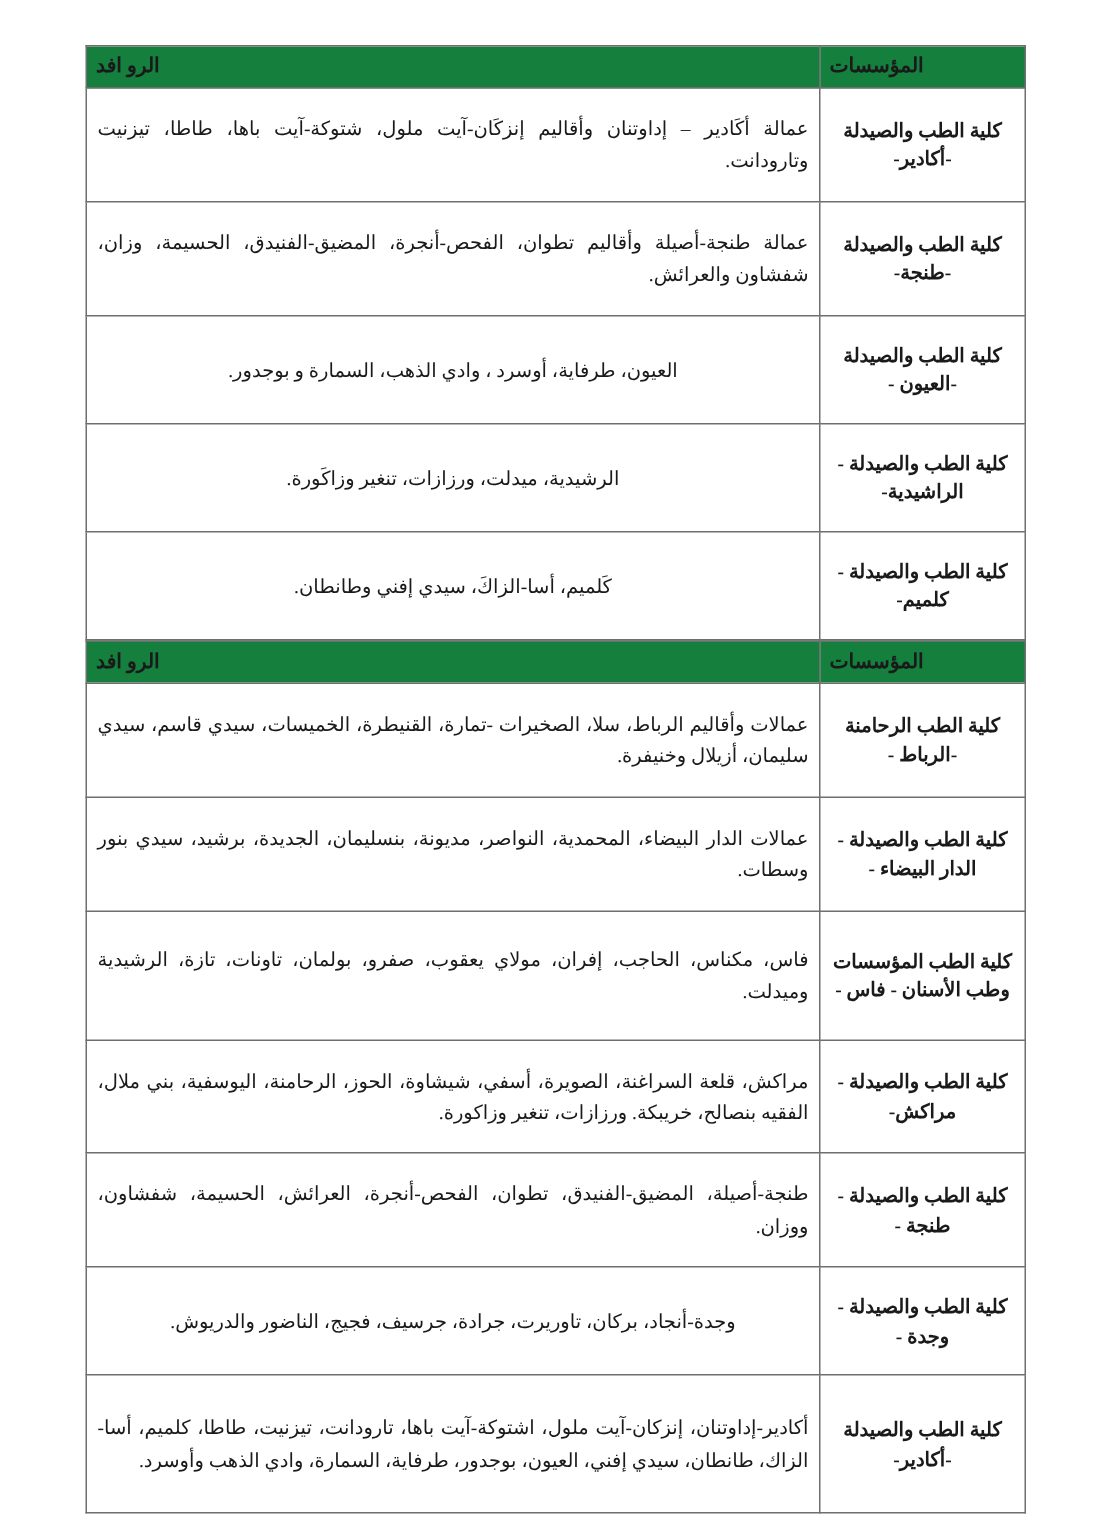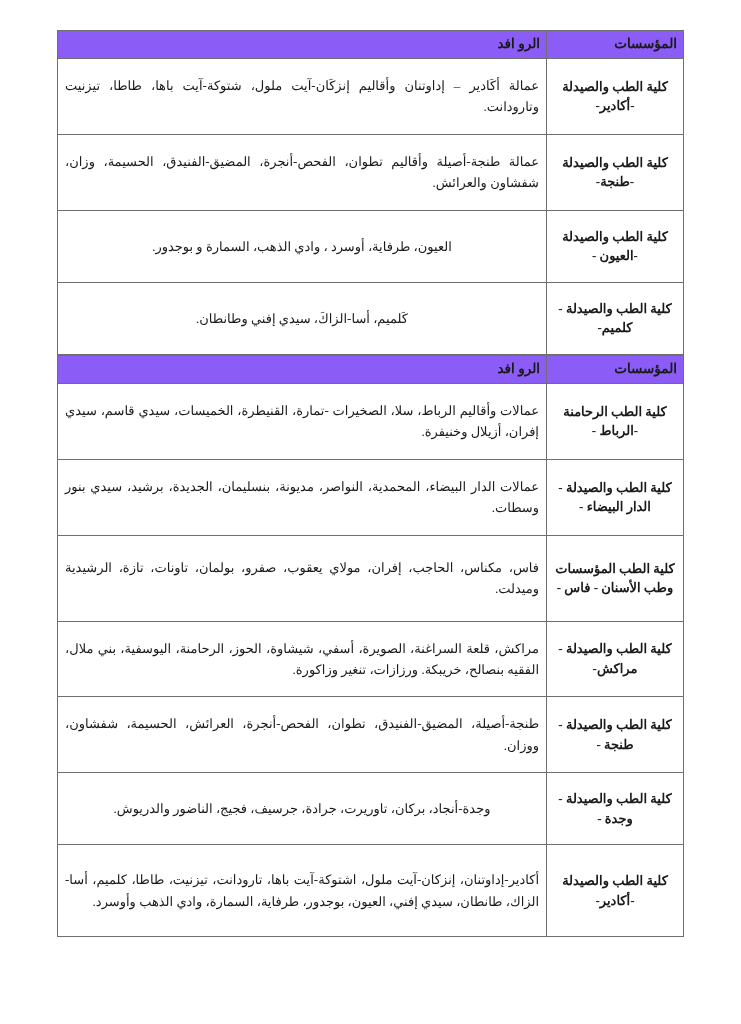--- a/index.html
+++ b/index.html
@@ -33,24 +33,24 @@
     margin: 0;
   }
   table.doc-table td,
   table.doc-table th {
     border: 1px solid #6f6f6f;
     vertical-align: middle;
     padding: 16px 7px;
     box-sizing: border-box;
   }
   table.doc-table thead th {
-    background: #8b5cf6;
+    background: #15803d;
     font-weight: bold;
     font-size: 13.5px;
-    text-align: right;
+    text-align: left;
     height: 28px;
     padding: 3px 6px;
     line-height: 1.25;
   }
   col.col-inst { width: 137px; }
   col.col-feed { width: 489px; }
 
   td.inst {
     font-weight: bold;
     font-size: 13px;
@@ -118,20 +118,24 @@
         <td class="feed">عمالة أكَادير – إداوتنان وأقاليم إنزكَان-آيت ملول، شتوكة-آيت باها، طاطا، تيزنيت وتارودانت.</td>
       </tr>
       <tr class="r-tanger">
         <td class="inst">كلية الطب والصيدلة -طنجة-</td>
         <td class="feed">عمالة طنجة-أصيلة وأقاليم تطوان، الفحص-أنجرة، المضيق-الفنيدق، الحسيمة، وزان، شفشاون والعرائش.</td>
       </tr>
       <tr class="r-laayoune">
         <td class="inst">كلية الطب والصيدلة -العيون -</td>
         <td class="feed centered">العيون، طرفاية، أوسرد ، وادي الذهب، السمارة و بوجدور.</td>
       </tr>
+      <tr class="r-rachidia">
+        <td class="inst">كلية الطب والصيدلة - الراشيدية-</td>
+        <td class="feed centered">الرشيدية، ميدلت، ورزازات، تنغير وزاكَورة.</td>
+      </tr>
       <tr class="r-guelmim">
         <td class="inst">كلية الطب والصيدلة - كلميم-</td>
         <td class="feed centered">كَلميم، أسا-الزاكَ، سيدي إفني وطانطان.</td>
       </tr>
     </tbody>
   </table>
 
 
   <table class="doc-table t2">
     <colgroup>
@@ -140,21 +144,21 @@
     </colgroup>
     <thead>
       <tr>
         <th>المؤسسات</th>
         <th>الرو افد</th>
       </tr>
     </thead>
     <tbody>
       <tr class="r2-rabat">
         <td class="inst">كلية الطب الرحامنة -الرباط -</td>
-        <td class="feed">عمالات وأقاليم الرباط، سلا، الصخيرات -تمارة، القنيطرة، الخميسات، سيدي قاسم، سيدي إفران، أزيلال وخنيفرة.</td>
+        <td class="feed">عمالات وأقاليم الرباط، سلا، الصخيرات -تمارة، القنيطرة، الخميسات، سيدي قاسم، سيدي سليمان، أزيلال وخنيفرة.</td>
       </tr>
       <tr class="r2-casa">
         <td class="inst">كلية الطب والصيدلة - الدار البيضاء -</td>
         <td class="feed">عمالات الدار البيضاء، المحمدية، النواصر، مديونة، بنسليمان، الجديدة، برشيد، سيدي بنور وسطات.</td>
       </tr>
       <tr class="r2-fes">
         <td class="inst">كلية الطب المؤسسات وطب الأسنان - فاس -</td>
         <td class="feed">فاس، مكناس، الحاجب، إفران، مولاي يعقوب، صفرو، بولمان، تاونات، تازة، الرشيدية وميدلت.</td>
       </tr>
       <tr class="r2-marrakech">

